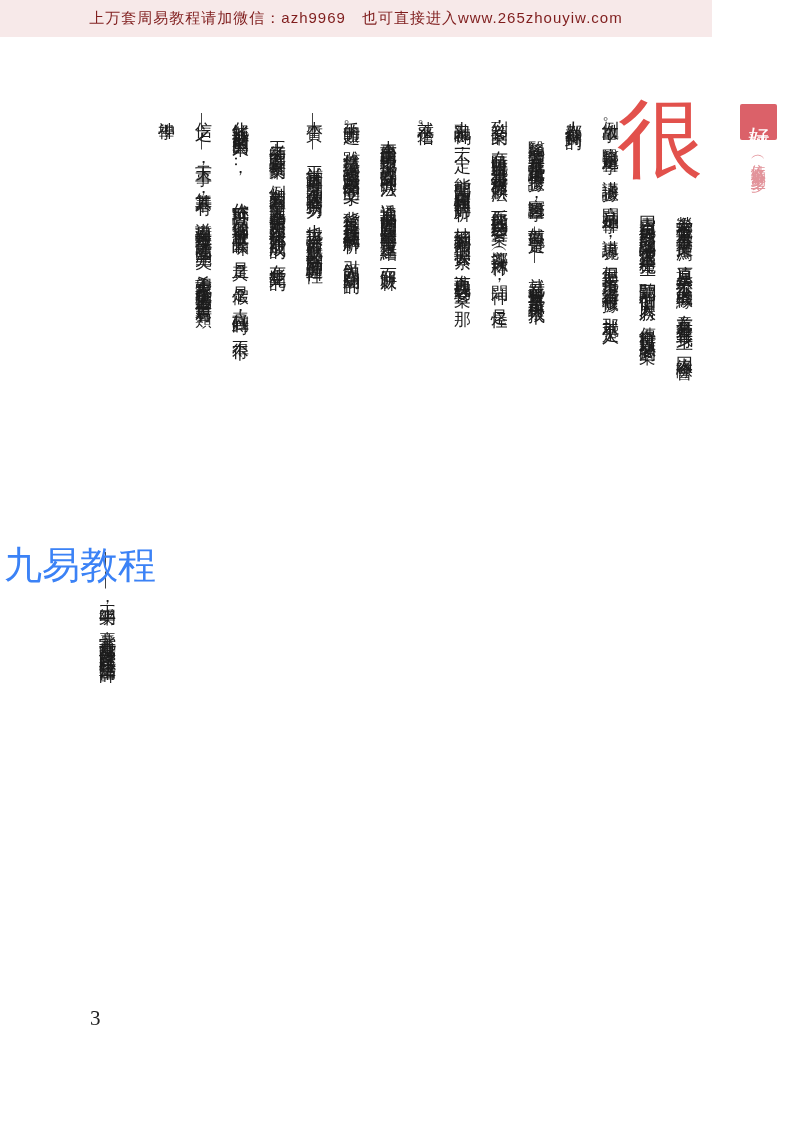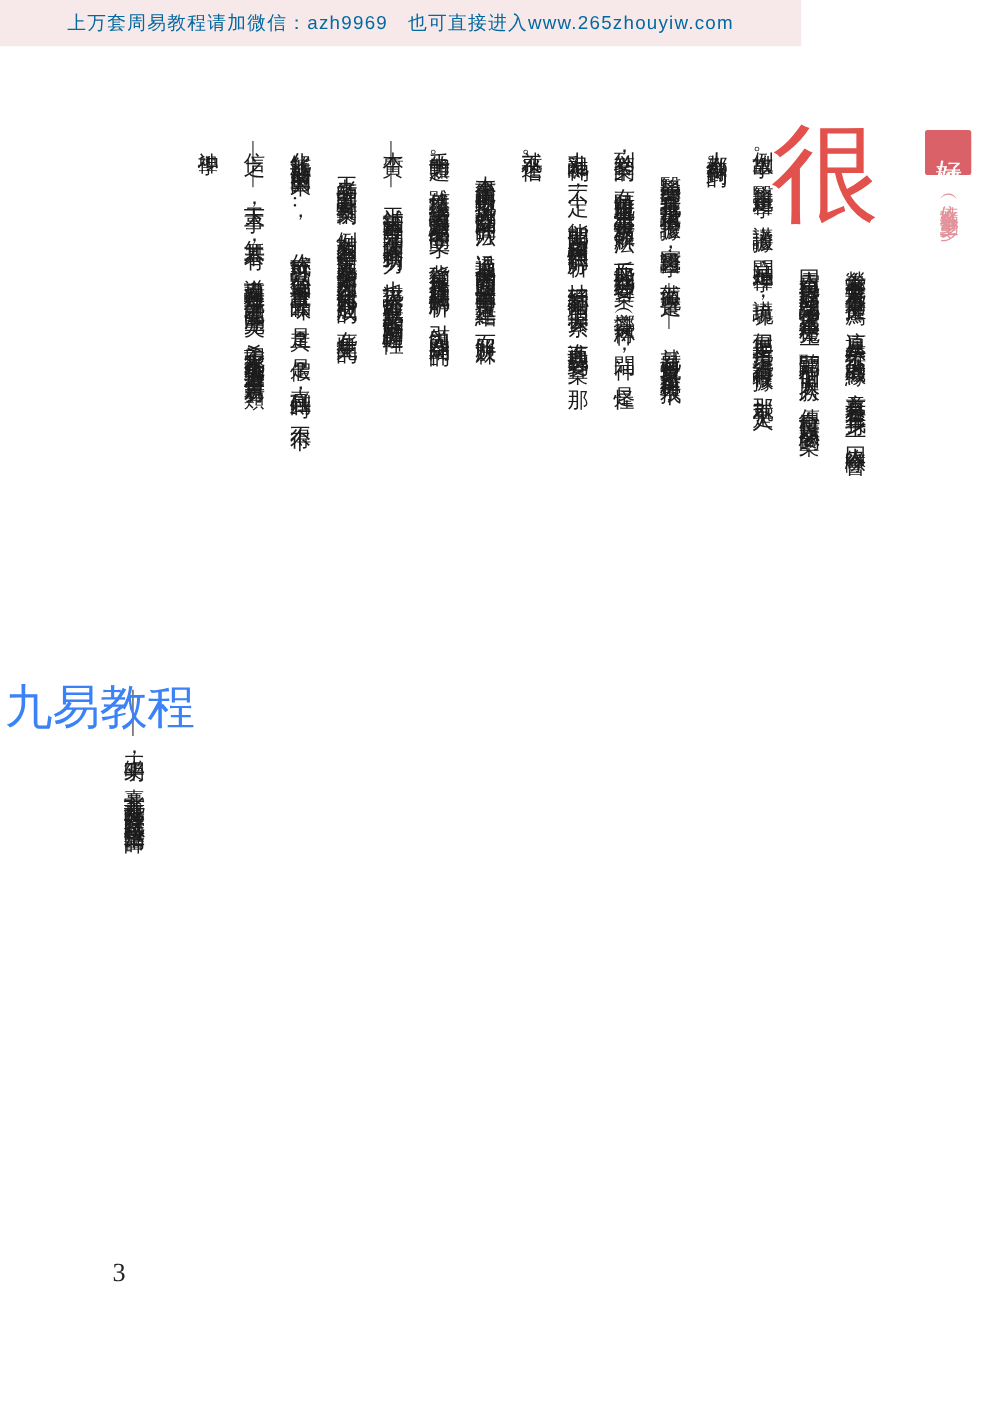--- a/index.html
+++ b/index.html
@@ -7,25 +7,25 @@
   body {
     position:relative;
     width:793px; height:1121px;
     overflow:hidden;
     font-family:"Liberation Serif","DejaVu Serif",serif;
     color:#1c1c1c;
   }
   
   .banner {
     position:absolute; top:0; left:0;
-    width:641px; height:37px;
+    width:712px; height:37px;
     background:#f7e9e9;
     display:flex; align-items:center; justify-content:center;
     font-family:"Liberation Sans","DejaVu Sans",sans-serif;
-    font-size:15px; color:#0369a1; letter-spacing:1px;
+    font-size:15px; color:#7f1d1d; letter-spacing:1px;
   }
   
   .rec-header {
     position:absolute; top:104px; right:16px;
     display:flex; flex-direction:column; align-items:center;
   }
   .badge {
     writing-mode:vertical-rl;
     background:#db6169; color:#ffffff;
     font-size:21px; line-height:1.4;

